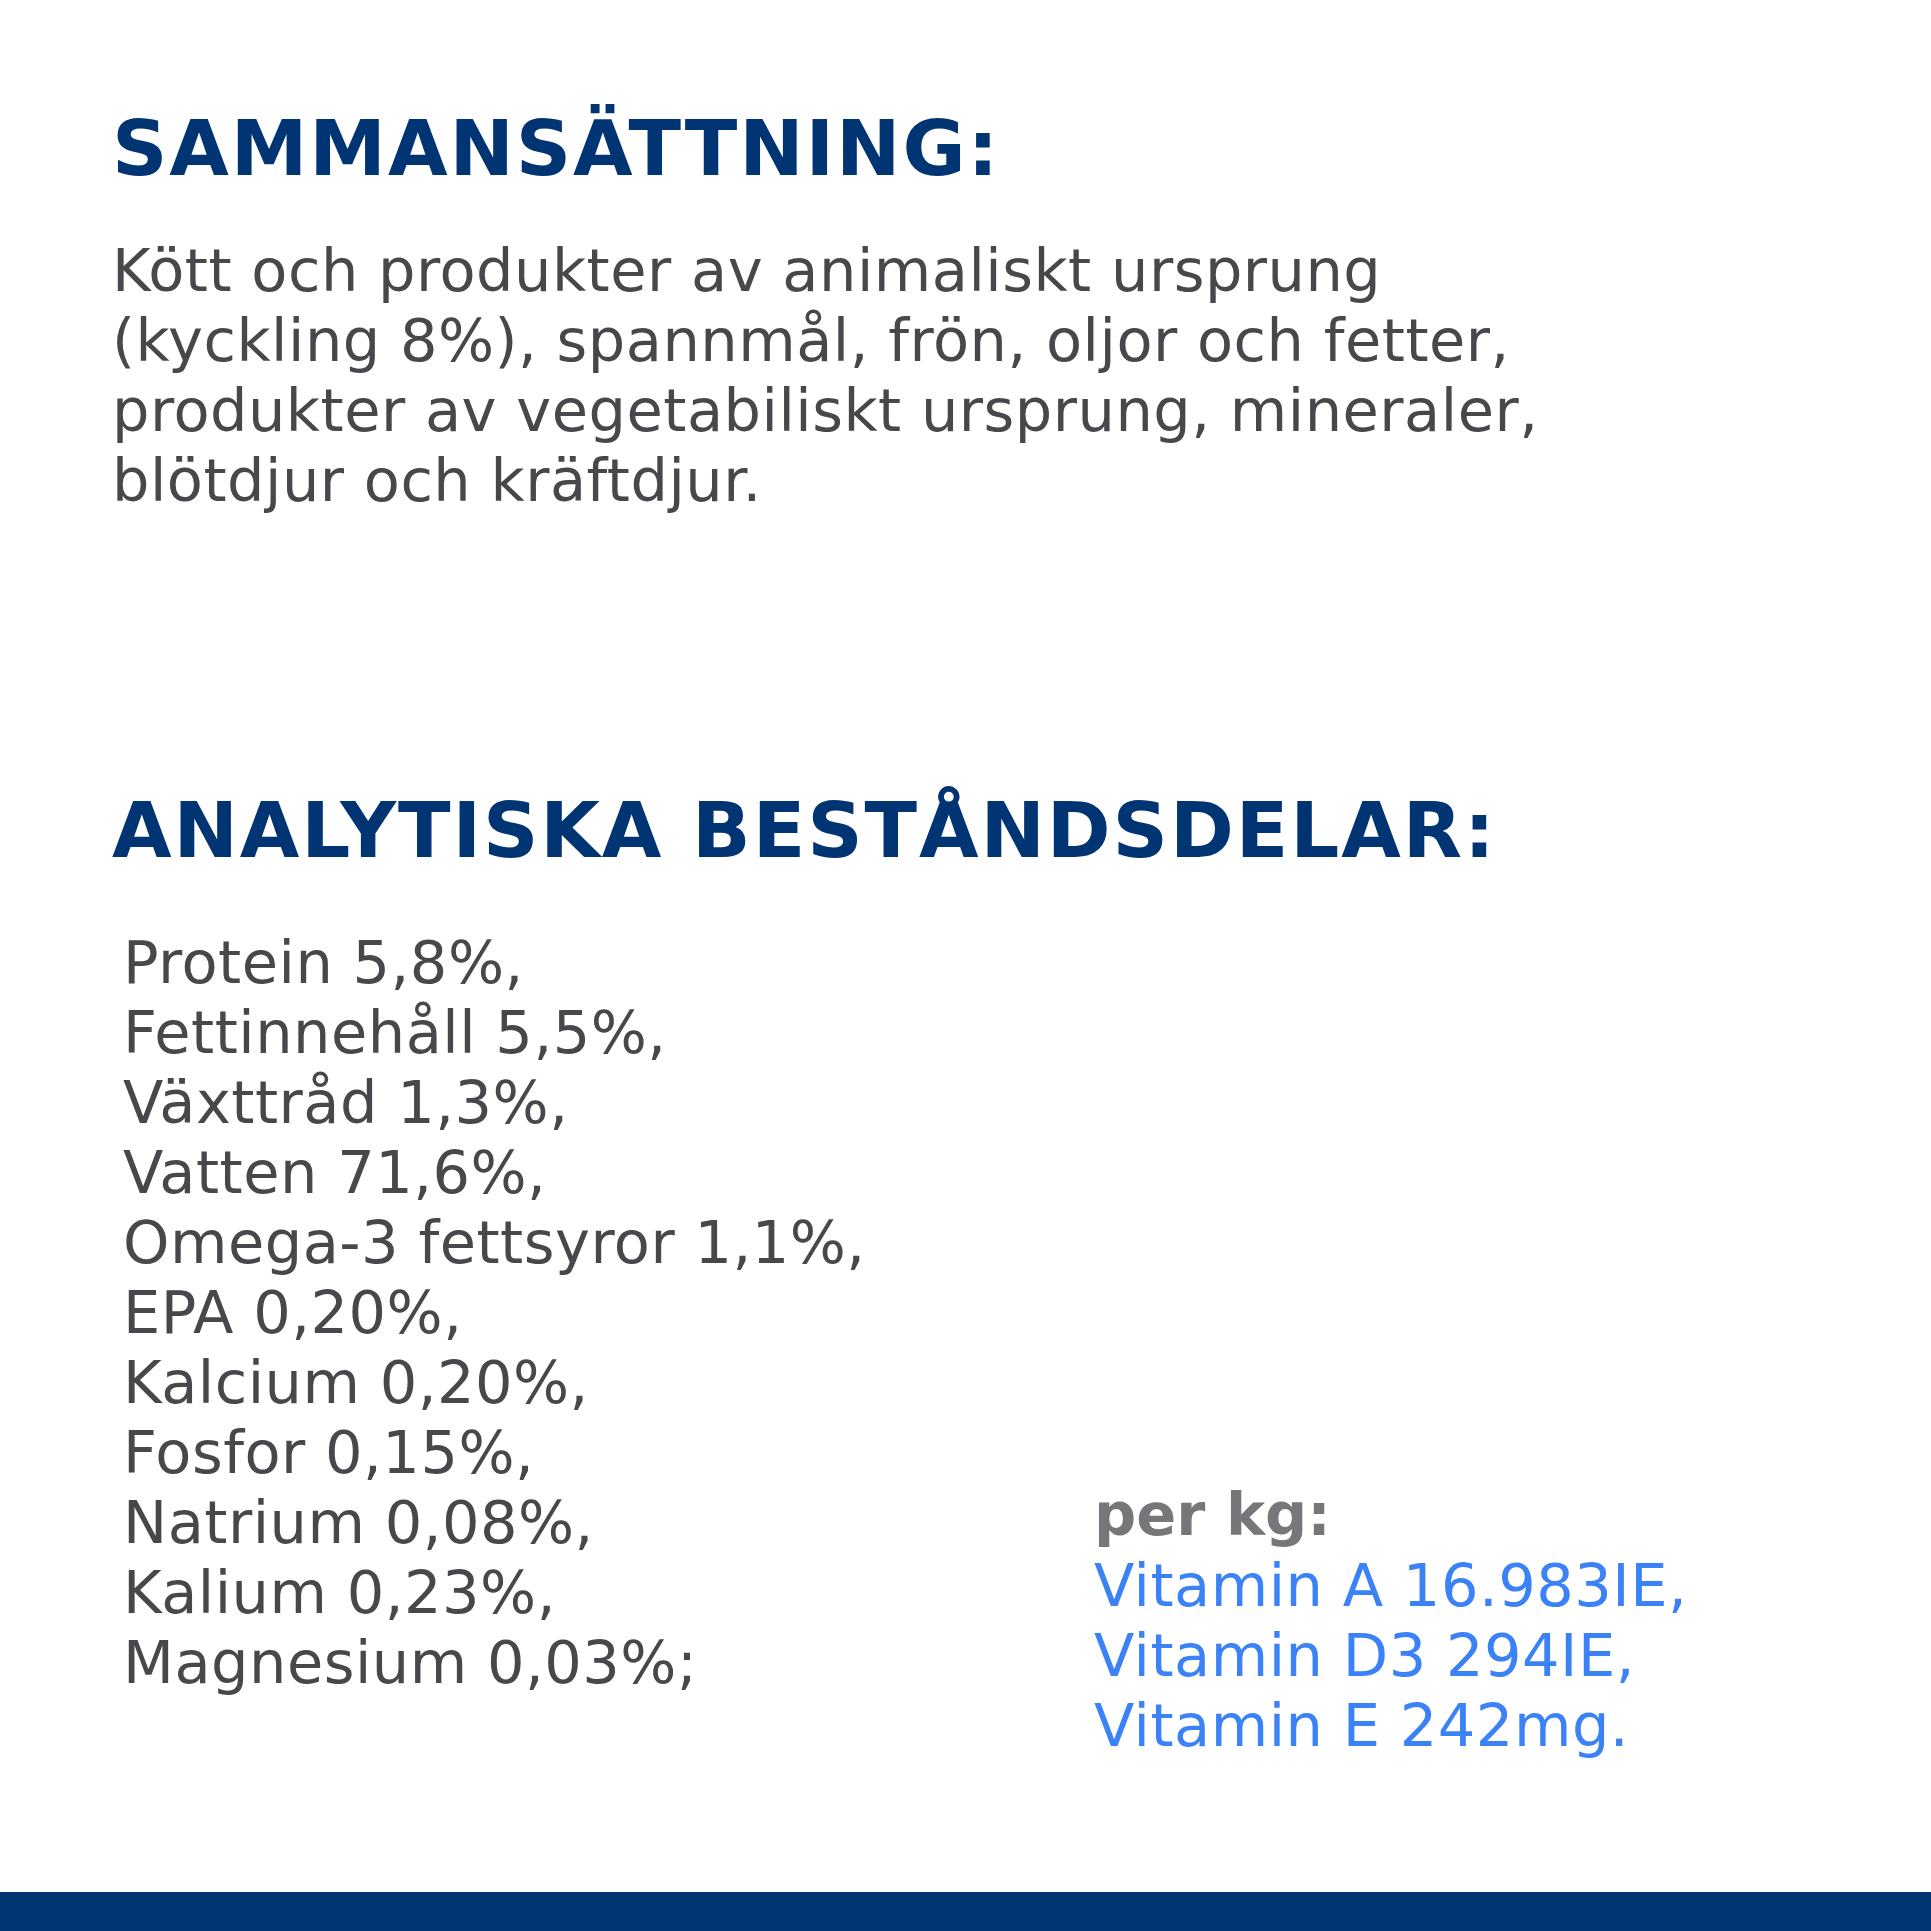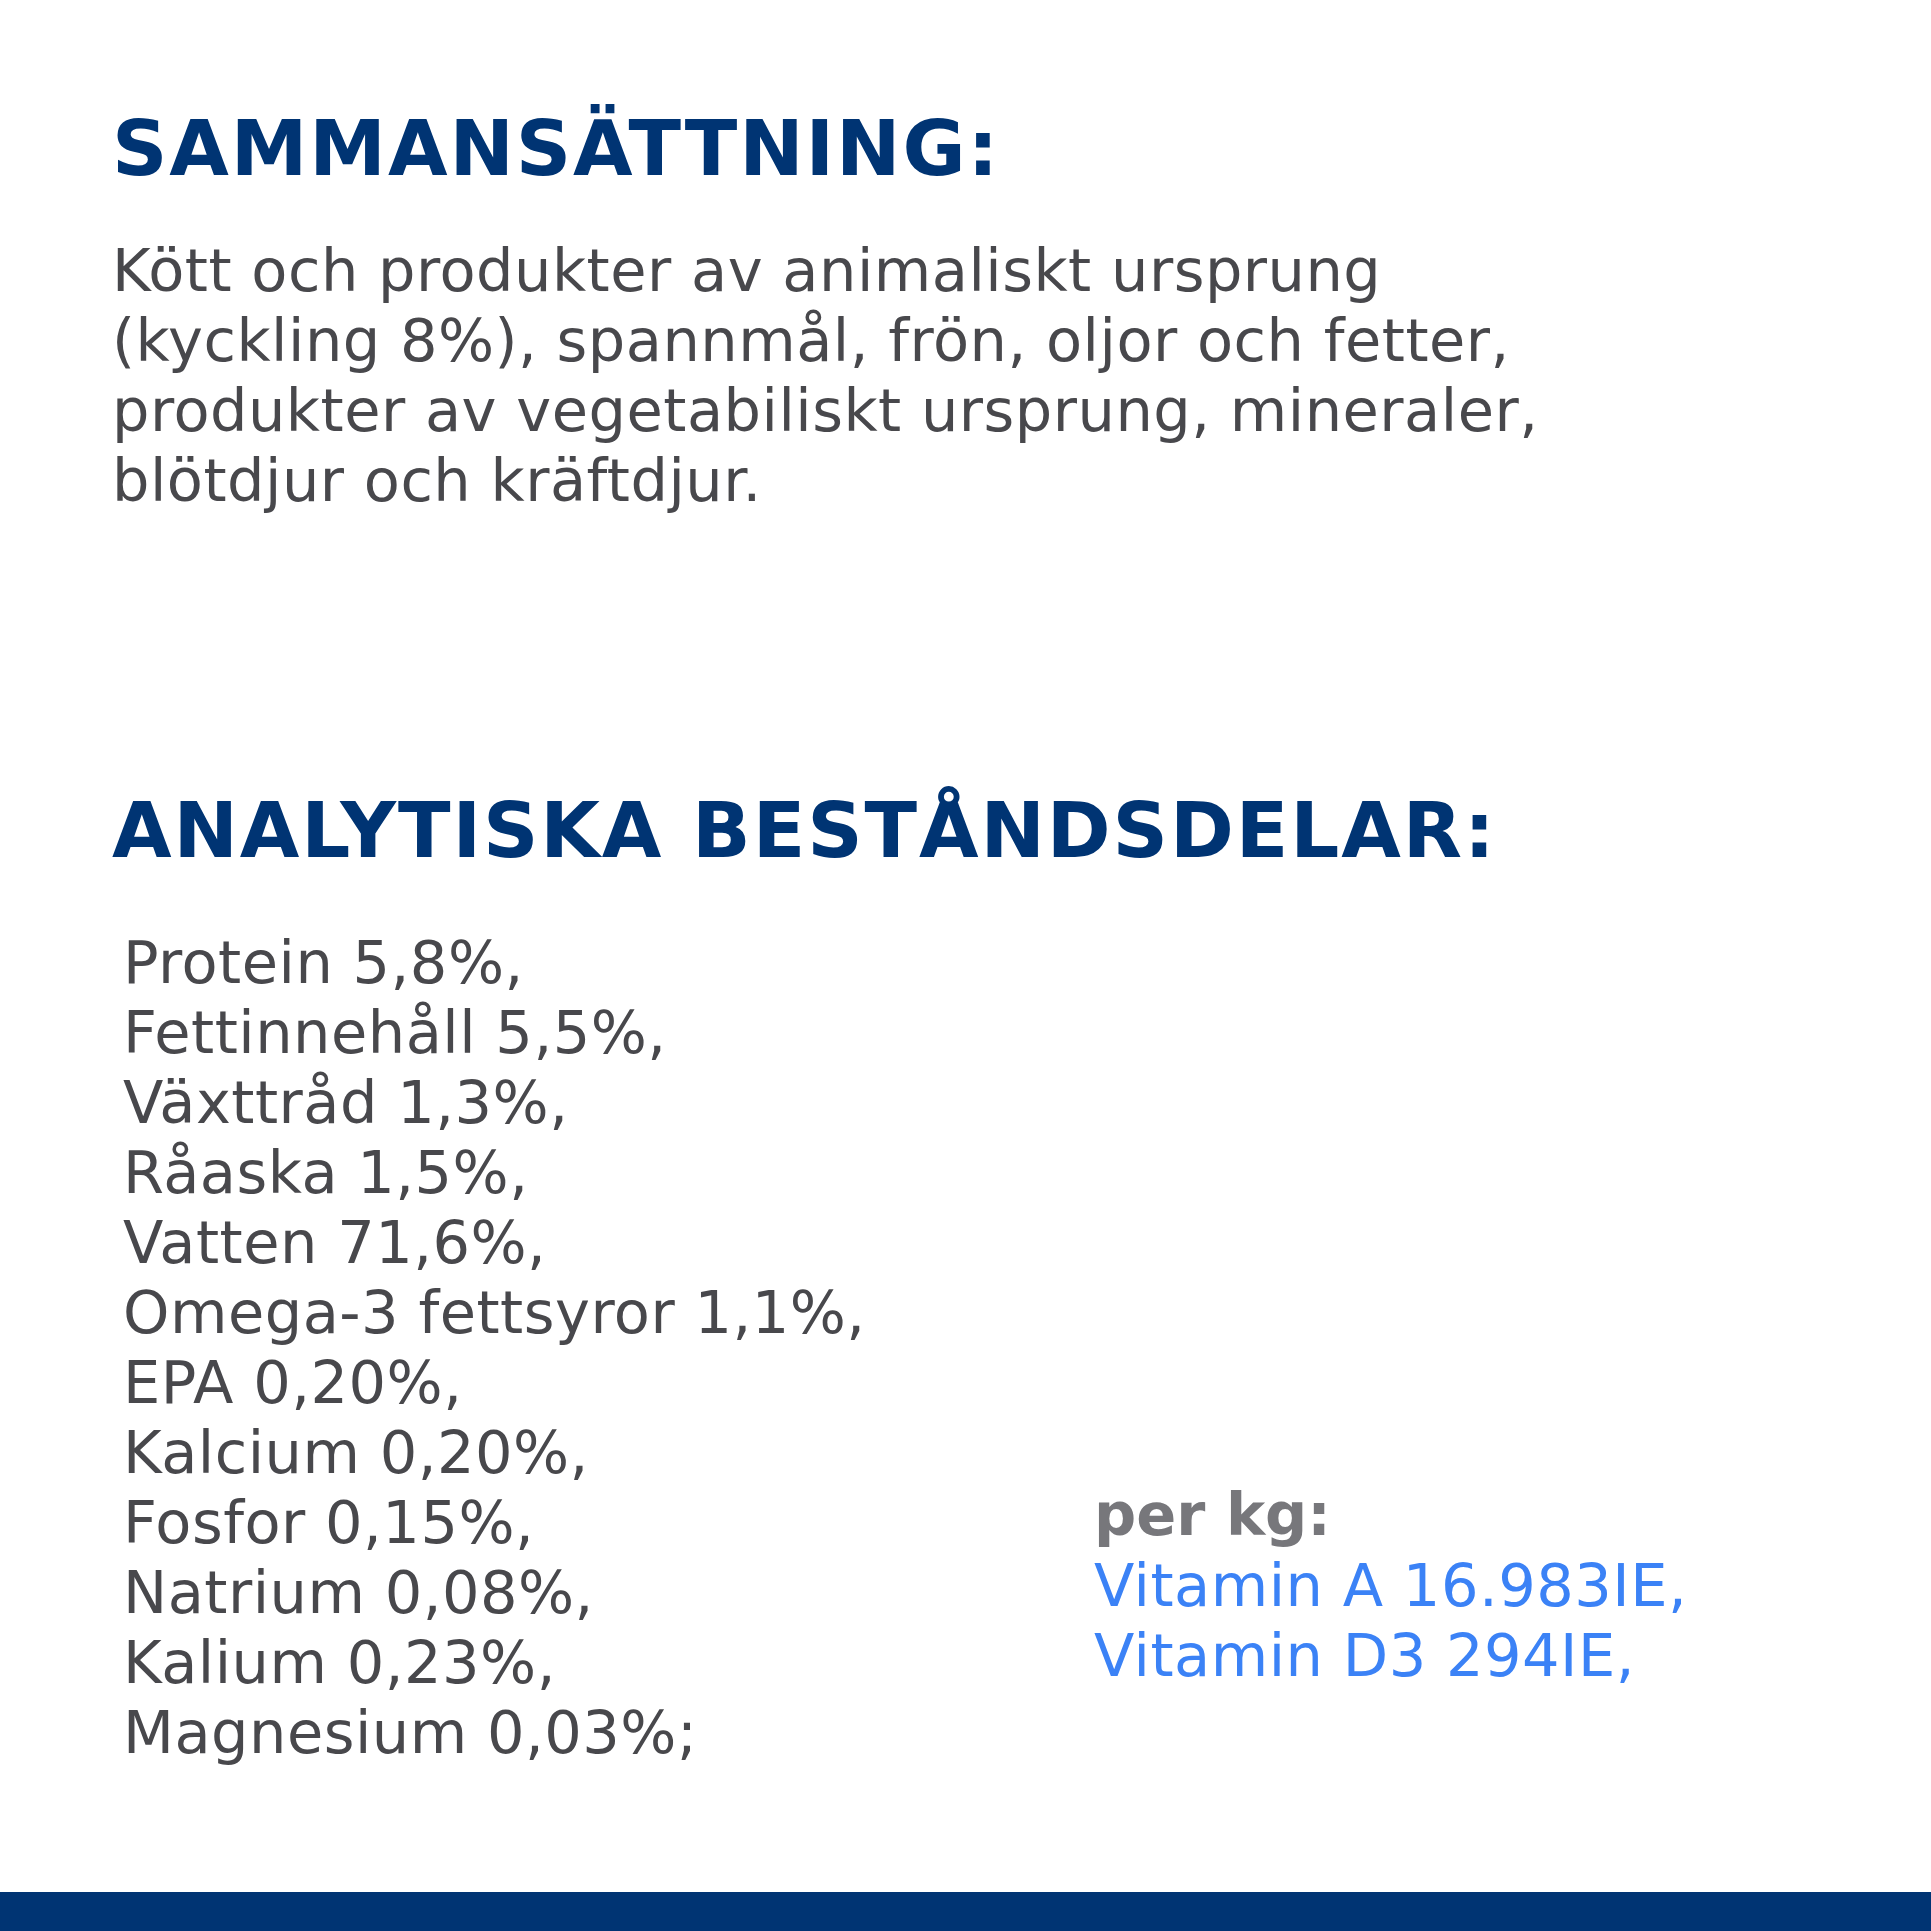--- a/index.html
+++ b/index.html
@@ -102,32 +102,32 @@
   <span class="comp-line">produkter av vegetabiliskt ursprung, mineraler,</span>
   <span class="comp-line">blötdjur och kräftdjur.</span>
 </p>
 
 <h2 class="heading" id="h-analytical">ANALYTISKA BESTÅNDSDELAR:</h2>
 
 <ul id="analytics-list">
   <li>Protein 5,8%,</li>
   <li>Fettinnehåll 5,5%,</li>
   <li>Växttråd 1,3%,</li>
-  <li>Råaska 1,5%,</li>
   <li>Vatten 71,6%,</li>
   <li>Omega-3 fettsyror 1,1%,</li>
   <li>EPA 0,20%,</li>
   <li>Kalcium 0,20%,</li>
   <li>Fosfor 0,15%,</li>
   <li>Natrium 0,08%,</li>
   <li>Kalium 0,23%,</li>
   <li>Magnesium 0,03%;</li>
 </ul>
 
 <div id="per-kg">per kg:</div>
 
 <ul id="vitamins-list">
   <li>Vitamin A 16.983IE,</li>
   <li>Vitamin D3 294IE,</li>
+  <li>Vitamin E 242mg.</li>
 </ul>
 
 <div id="bottom-bar"></div>
 
 
 </body></html>

